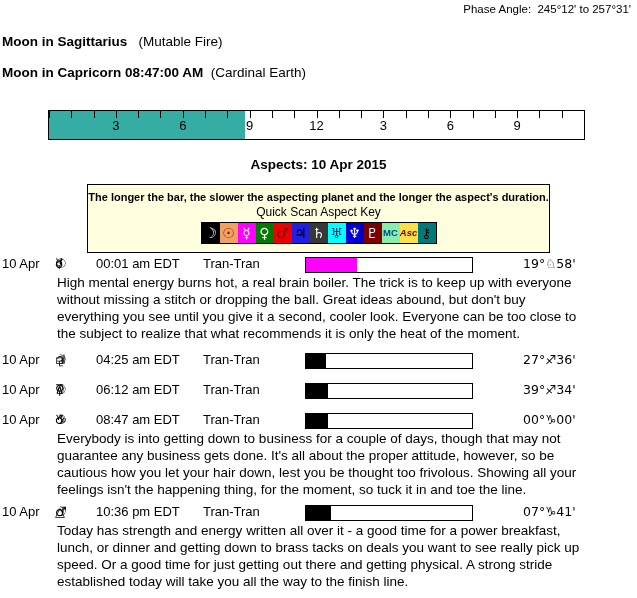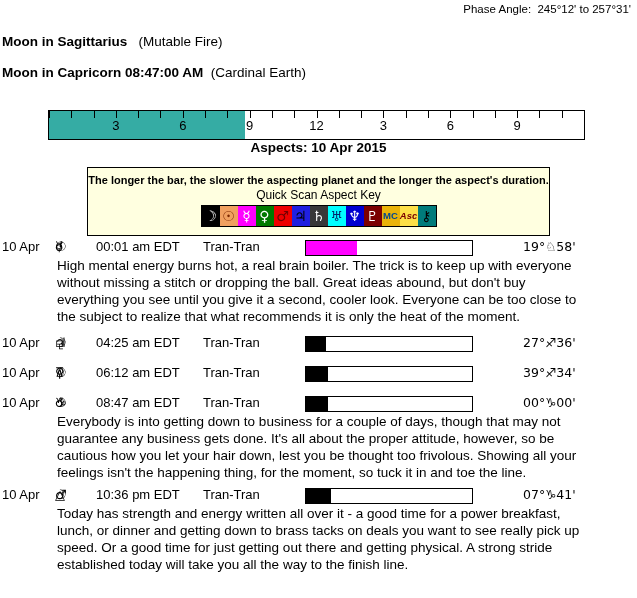--- a/index.html
+++ b/index.html
@@ -21,21 +21,21 @@
   #ruler-fill{position:absolute;left:0;top:0;bottom:0;}
   #ruler-ticks{
     position:absolute;left:0;top:0;width:100%;height:7px;
     background:repeating-linear-gradient(to right,#000 0 1px,transparent 1px 22.292px);
   }
   .ruler-label{
     position:absolute;top:8px;transform:translateX(-50%);
     font-size:13px;line-height:14px;
   }
   
-  #aspects-title{text-align:center;font-weight:bold;font-size:13.5px;}
+  #aspects-title{margin-top:17px;text-align:center;font-weight:bold;font-size:13.5px;}
   #key-box{
     width:461px;margin:12px auto 0;border:1px solid #000;background:#FFFFE0;
     text-align:center;padding:5px 0 8px;
   }
   #key-title{font-size:12px;line-height:15px;}
   #key-subtitle{font-size:11px;font-weight:bold;line-height:15px;}
   #key-strip{display:inline-flex;border:1px solid #000;margin-top:2px;}
   .key-cell{
     width:18px;height:20px;display:flex;align-items:center;justify-content:center;
     font-size:14px;line-height:20px;font-family:"DejaVu Sans",sans-serif;
@@ -86,21 +86,21 @@
       <div class="key-cell" style="background: rgb(0, 0, 0); color: rgb(255, 255, 255);">☽</div>
       <div class="key-cell" style="background: rgb(240, 160, 96); color: rgb(123, 40, 0);">☉</div>
       <div class="key-cell" style="background: rgb(255, 0, 255); color: rgb(255, 255, 255);">☿</div>
       <div class="key-cell" style="background: rgb(0, 122, 0); color: rgb(255, 255, 255);">♀</div>
       <div class="key-cell" style="background: rgb(238, 0, 0); color: rgb(112, 0, 0);">♂</div>
       <div class="key-cell" style="background: rgb(32, 32, 224); color: rgb(0, 0, 0);">♃</div>
       <div class="key-cell" style="background: rgb(56, 56, 56); color: rgb(255, 255, 255);">♄</div>
       <div class="key-cell" style="background: rgb(0, 255, 255); color: rgb(0, 37, 107);">♅</div>
       <div class="key-cell" style="background: rgb(0, 0, 208); color: rgb(255, 255, 255);">♆</div>
       <div class="key-cell" style="background: rgb(123, 0, 0); color: rgb(255, 255, 255);">♇</div>
-      <div class="key-cell txt" style="background: #eab308; color: rgb(0, 72, 144);">MC</div>
+      <div class="key-cell txt" style="background: #86efac; color: rgb(0, 72, 144);">MC</div>
       <div class="key-cell txt" style="background: #fde047; color: rgb(123, 0, 0); font-style: italic;">Asc</div>
       <div class="key-cell" style="background: rgb(0, 123, 123); color: rgb(0, 0, 0);">⚷</div>
     </div>
 </div>
 
 <div id="rows">
     <div class="arow">
       <span class="c-date">10 Apr</span>
       <span class="c-gl"><span>☿</span><span>☌</span><span>☉</span></span>
       <span class="c-time">00:01 am EDT</span>

